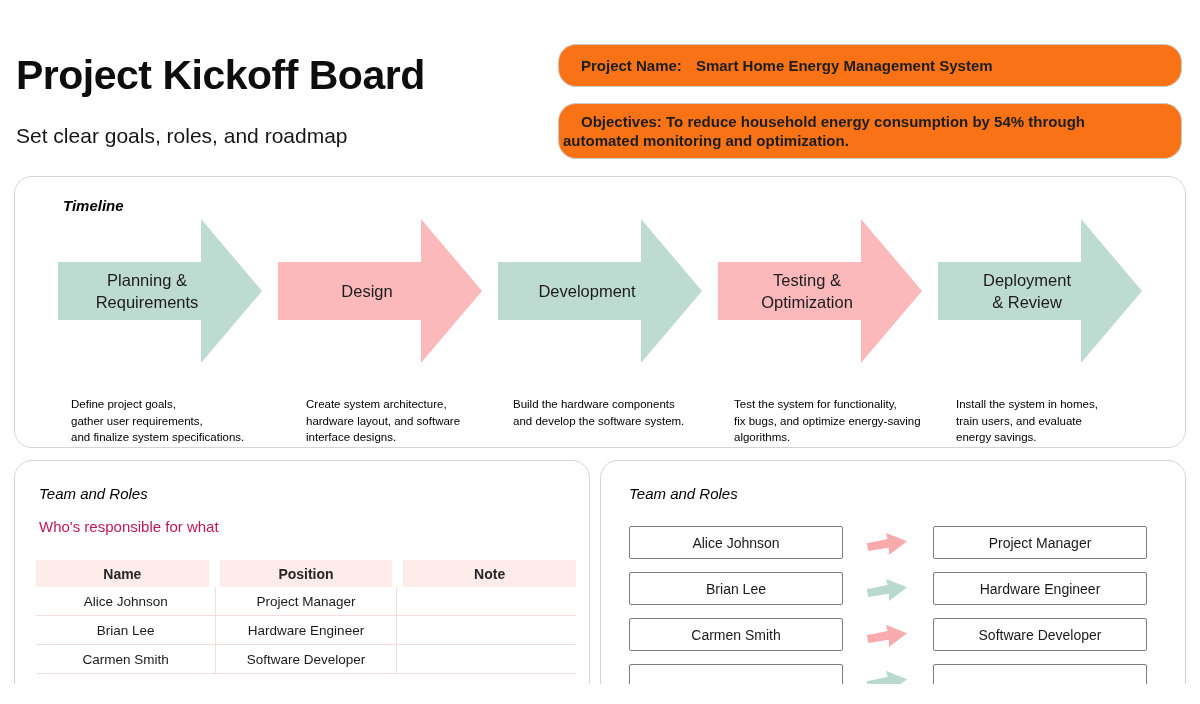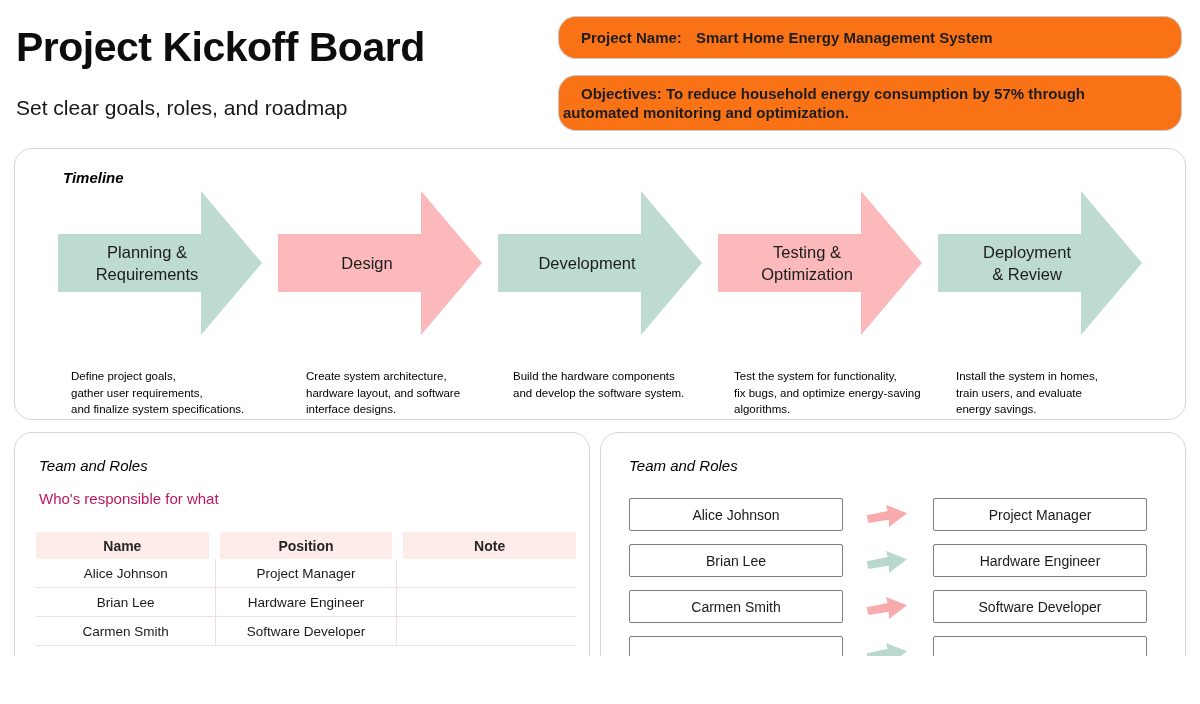--- a/index.html
+++ b/index.html
@@ -5,20 +5,21 @@
   * { margin: 0; padding: 0; box-sizing: border-box; }
   html, body { background: #ffffff; }
   body { font-family: "Liberation Sans", sans-serif; color: #1d1d1d; }
 
   .canvas {
     position: relative;
     width: 1200px;
     height: 656px;
     background: #ffffff;
     overflow: hidden;
+    margin-top: 28px;
   }
 
   
   .page-title {
     position: absolute; left: 16px; top: 24px;
     font-size: 41px; font-weight: 800; letter-spacing: -0.5px; color: #0d0d0d;
   }
   .page-subtitle {
     position: absolute; left: 16px; top: 96px;
     font-size: 21px; font-weight: 400; color: #171717;
@@ -107,21 +108,21 @@
 
   <h1 class="page-title">Project Kickoff Board</h1>
   <div class="page-subtitle">Set clear goals, roles, and roadmap</div>
 
   <div class="field-box project-name">
     <span class="lbl">Project Name:</span>
     <span class="val">Smart Home Energy Management System</span>
   </div>
 
   <div class="field-box objectives">
-    <p>Objectives: To reduce household energy consumption by 57% through
+    <p>Objectives: To reduce household energy consumption by 54% through
 automated monitoring and optimization.</p>
   </div>
 
   <div class="panel timeline-panel">
     <div class="panel-heading">Timeline</div>
 
     <div class="stage teal" style="left:43px">
       <svg viewBox="0 0 204 144" preserveAspectRatio="none">
           <polygon points="0,43 143,43 143,0 204,72 143,144 143,101 0,101"></polygon>
         </svg>

